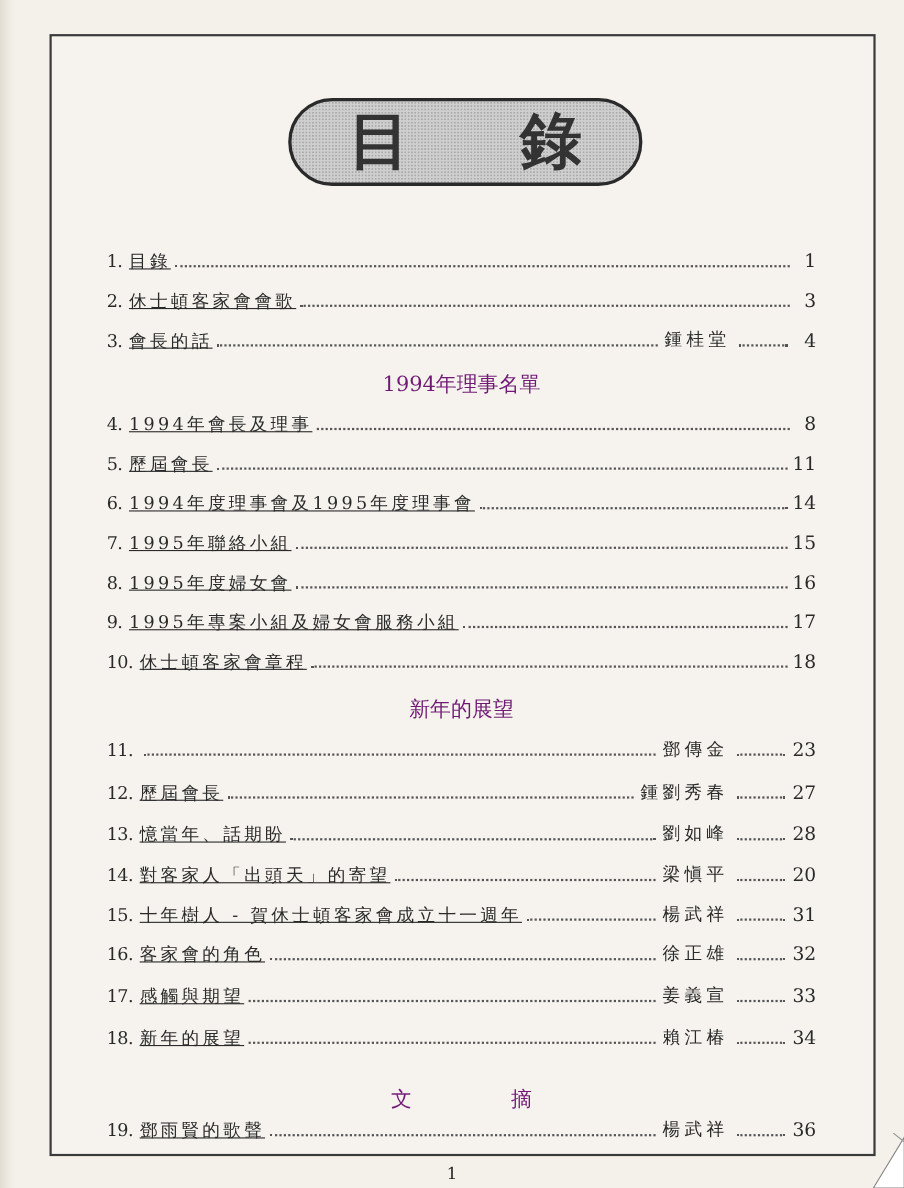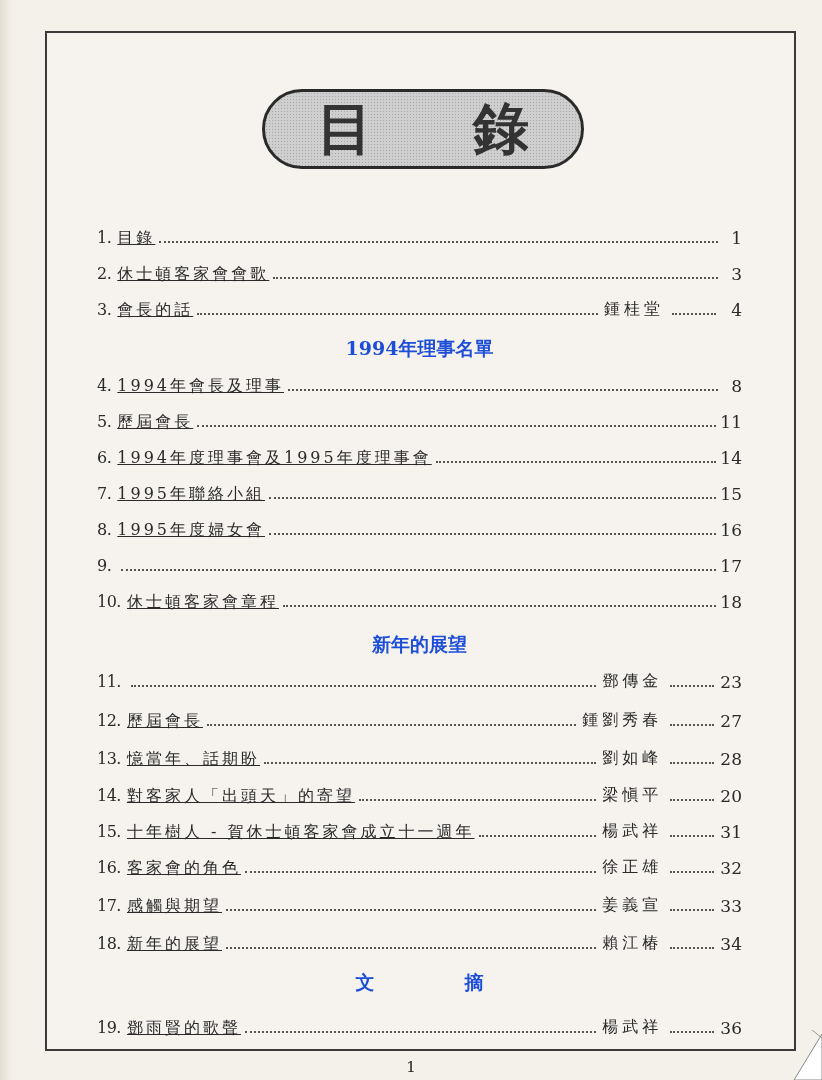--- a/index.html
+++ b/index.html
@@ -97,27 +97,28 @@
       min-width: 20px;
       text-align: right;
       font-size: 17px;
     }
     .section-head {
       position: absolute;
       left: 97px;
       width: 645px;
       text-align: center;
       font-size: 19px;
-      font-weight: bold;
-      color: #1d4ed8;
+      font-weight: normal;
+      color: #701a75;
     }
     .section-head.spaced {
       letter-spacing: 90px;
       padding-left: 90px;
       box-sizing: border-box;
+      margin-top: 16px;
     }
     .page-number {
       position: absolute;
       left: 0;
       width: 822px;
       top: 1058px;
       text-align: center;
       font-size: 15px;
       color: #222;
     }
@@ -196,20 +197,21 @@
 
 <div class="toc-row" style="top:512px">
   <span class="num">8.</span>
   <span class="ttl">1995年度婦女會</span>
   <span class="dots"></span>
   <span class="page">16</span>
 </div>
 
 <div class="toc-row" style="top:548px">
   <span class="num">9.</span>
+  <span class="ttl">1995年專案小組及婦女會服務小組</span>
   <span class="dots"></span>
   <span class="page">17</span>
 </div>
 
 <div class="toc-row" style="top:584px">
   <span class="num">10.</span>
   <span class="ttl">休士頓客家會章程</span>
   <span class="dots"></span>
   <span class="page">18</span>
 </div>

